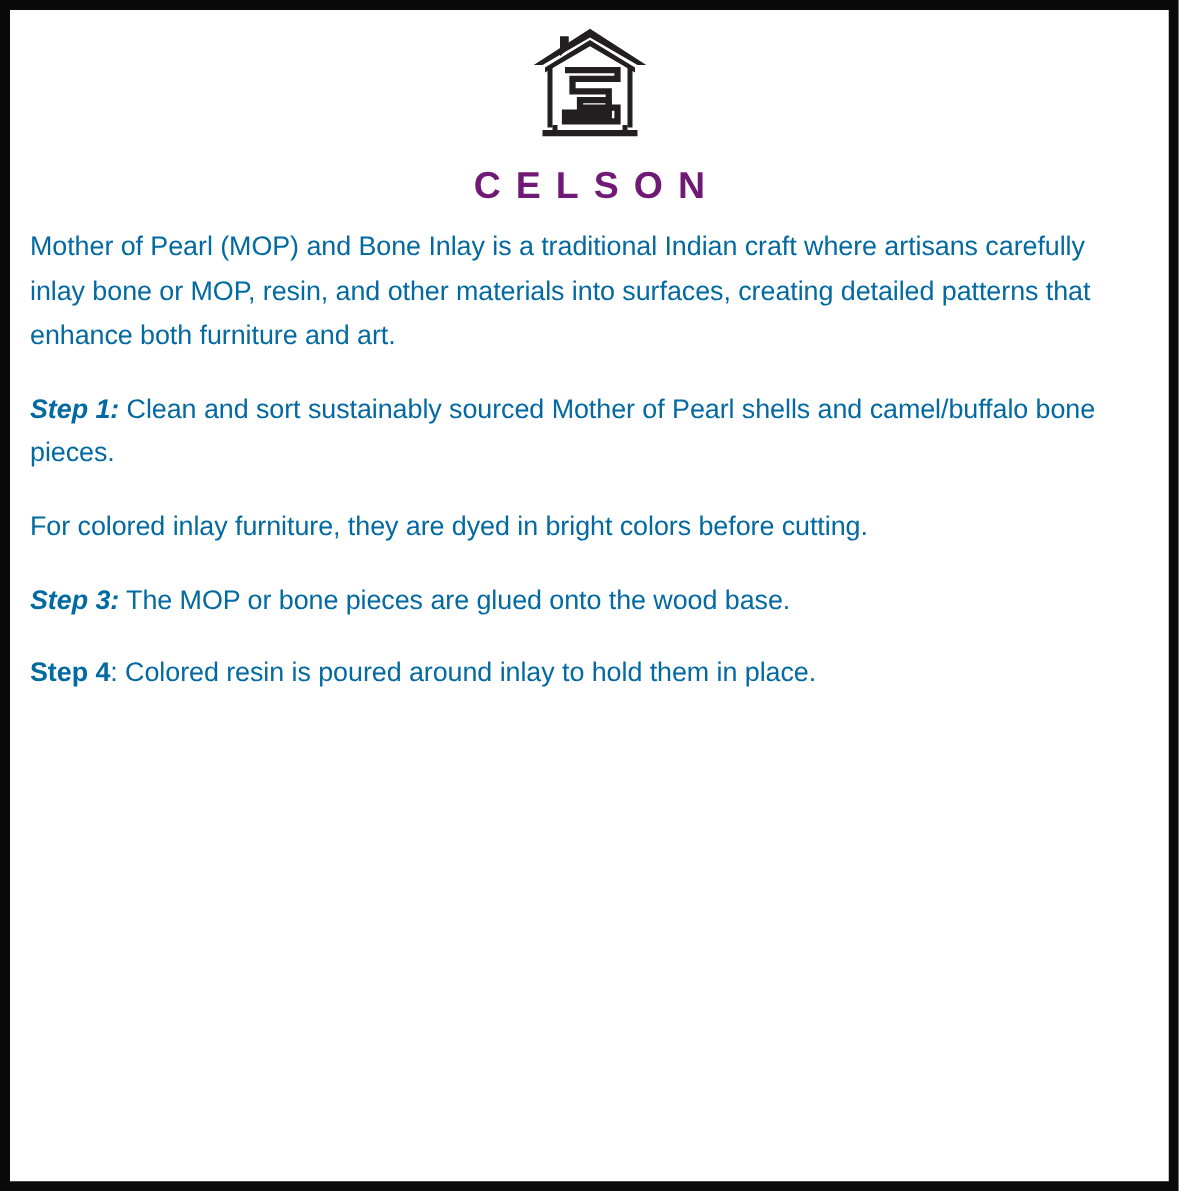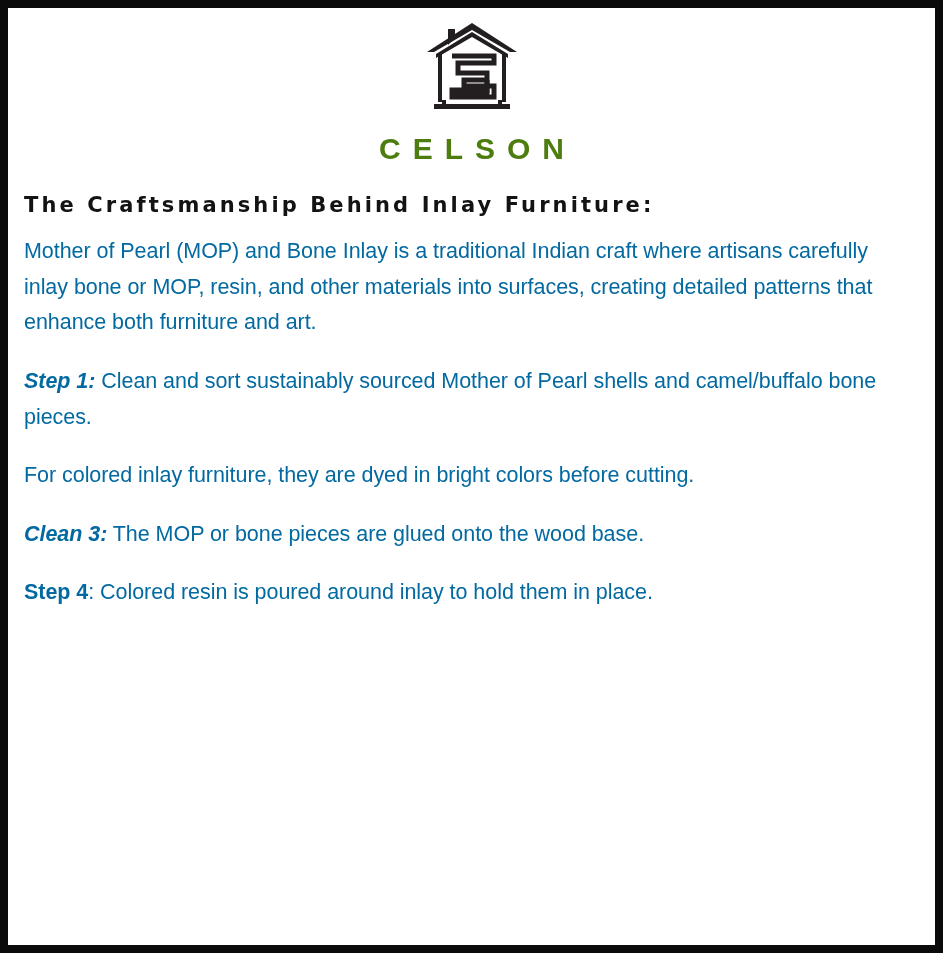--- a/index.html
+++ b/index.html
@@ -46,21 +46,21 @@
   }
 
   .wordmark {
     display: block;
     margin: 14px auto 0 auto;
     font-family: "Liberation Sans", "DejaVu Sans", sans-serif;
     font-size: 30px;
     font-weight: 700;
     letter-spacing: 12px;
     text-indent: 12px;
-    color: #4d7c0f;
+    color: #701a75;
     line-height: 1.0;
   }
 
   
   .heading {
     margin: 29px 0 0 8px;
     font-family: "DejaVu Sans", "Liberation Sans", sans-serif;
     font-size: 21px;
     font-weight: 700;
     letter-spacing: 3.1px;
@@ -122,31 +122,30 @@
         <path d="M28 38 L70 38 L70 45 L34 45 L34 55 L63 55 L63 62 L40 62 L40 68 L70 68 L70 79 L28 79 L28 72 L63 72 L63 75 L63 62 L63 62" fill="none" stroke="#231f20" stroke-width="5" stroke-linejoin="miter" stroke-linecap="butt"></path>
         <path d="M63 62 L63 75 L28 75" fill="none" stroke="#231f20" stroke-width="5"></path>
 
         <rect x="10" y="86" width="76" height="5" fill="#231f20"></rect>
         <rect x="18" y="82" width="4" height="6" fill="#231f20"></rect>
         <rect x="74" y="82" width="4" height="6" fill="#231f20"></rect>
       </svg>
       <div class="wordmark">CELSON</div>
     </div>
 
-    <h1 class="heading">The Craftsmanship Behind Inlay Furniture:</h1>
 
     <div class="body-copy">
 
       <p class="para"><span class="lead"></span><span>Mother of Pearl (MOP) and Bone Inlay is a traditional Indian craft where artisans carefully inlay bone or MOP, resin, and other materials into surfaces, creating detailed patterns that enhance both furniture and art.</span></p>
 
       <p class="para"><span class="lead">Step 1:</span><span> Clean and sort sustainably sourced Mother of Pearl shells and camel/buffalo bone pieces.</span></p>
 
       <p class="para"><span class="lead"></span><span>For colored inlay furniture, they are dyed in bright colors before cutting.</span></p>
 
 
-      <p class="para"><span class="lead">Clean 3:</span><span> The MOP or bone pieces are glued onto the wood base.</span></p>
+      <p class="para"><span class="lead">Step 3:</span><span> The MOP or bone pieces are glued onto the wood base.</span></p>
 
       <p class="para"><span class="lead-nocolon">Step 4</span><span>:</span><span> Colored resin is poured around inlay to hold them in place.</span></p>
 
 
     </div>
   </div>
 </div>
 
 </body></html>

